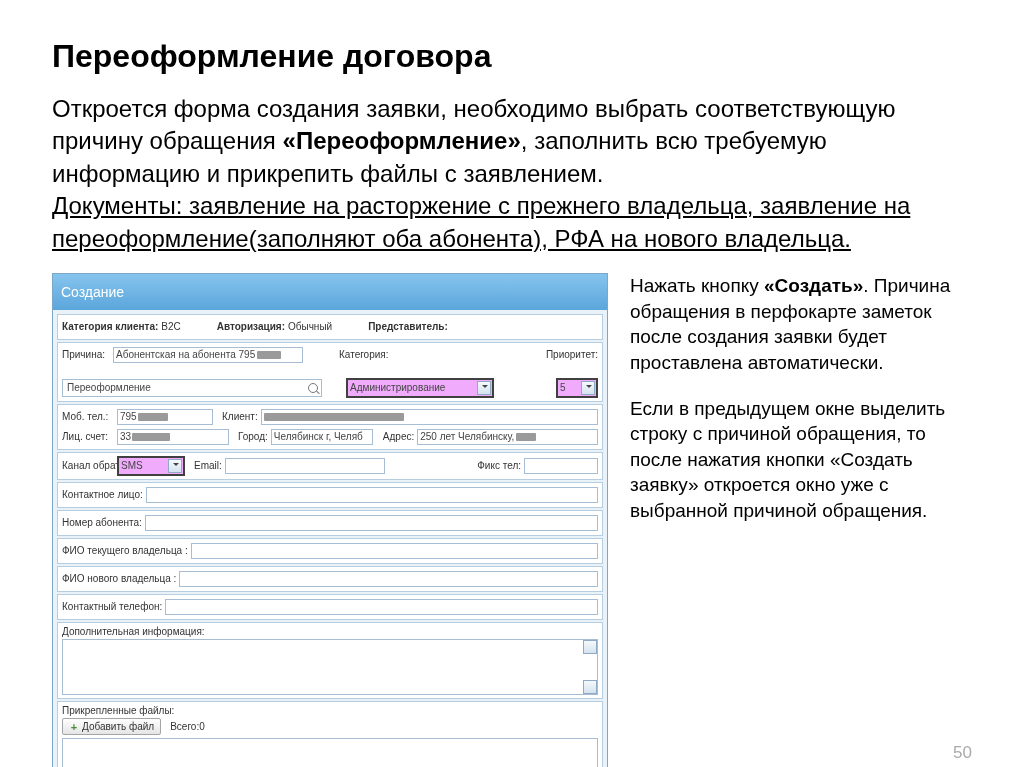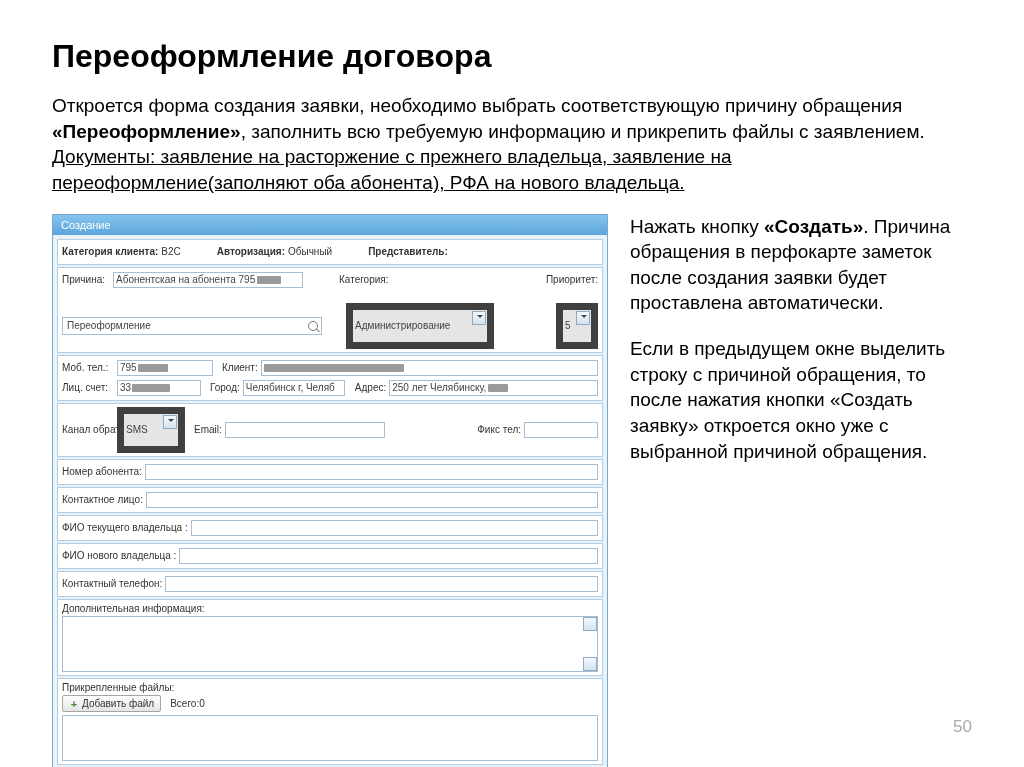--- a/index.html
+++ b/index.html
@@ -1,50 +1,50 @@
 <!DOCTYPE html>
 <html><head>
 <meta charset="utf-8">
 <style>
 *{box-sizing:border-box;margin:0;padding:0}
 body{font-family:Arial,sans-serif;background:#fff;width:1024px;height:767px;overflow:hidden;position:relative}
 .slide{padding:38px 52px 20px 52px}
 .title{font-size:32px;font-weight:bold;color:#000;margin-bottom:18px}
-.intro{font-size:19px;line-height:1.35;color:#000;margin-bottom:18px}
+.intro{font-size:24px;line-height:1.35;color:#000;margin-bottom:18px}
 .intro b{font-weight:bold}
 .underline{text-decoration:underline}
 .content-row{display:flex;gap:22px;align-items:flex-start}
 .mockup{border:1px solid #7ba8c9;background:#fff;width:556px;flex-shrink:0;font-size:10px;color:#444}
-.titlebar{background:linear-gradient(#86c4ee,#5ba6db);color:#fff;padding:4px 8px;font-size:11px}
+.titlebar{background:linear-gradient(#86c4ee,#5ba6db);color:#fff;padding:10px 8px;font-size:14px}
 .panel{background:#e9f2f9;padding:4px}
 .box{background:#fff;border:1px solid #b7cde0;padding:3px 4px;margin-bottom:2px}
 .row{display:flex;align-items:center;gap:3px;min-height:18px}
 .lab{flex-shrink:0;white-space:nowrap;font-size:10px;color:#333}
 .inp{border:1px solid #a6bdd4;background:#fff;height:16px;padding:0 2px;font-size:10px;display:inline-flex;align-items:center;overflow:hidden}
-.sel{border:7px solid #404040;background:#e5e5e5;height:16px;position:relative;display:inline-flex;align-items:center;padding:16px 2px;font-size:10px}
+.sel{border:2px solid #404040;background:#f0abfc;height:16px;position:relative;display:inline-flex;align-items:center;padding:8px 2px;font-size:10px}
 .sel::after{content:"";position:absolute;right:1px;top:1px;width:12px;height:12px;background:linear-gradient(#f5f9fc,#d4e3ef);border:1px solid #8faac5}
 .sel::before{content:"";position:absolute;right:4px;top:5px;border:3px solid transparent;border-top-color:#444;z-index:1}
 .search{border:1px solid #a6bdd4;background:#fff;height:18px;flex:1;position:relative;display:flex;align-items:center;padding:0 4px}
 .mag{position:absolute;right:3px;width:10px;height:10px;border:1px solid #777;border-radius:50%}
 .mag::after{content:"";position:absolute;width:4px;height:1px;background:#777;transform:rotate(45deg);right:-3px;bottom:-1px}
 .blur{background:#9a9a9a;height:8px;display:inline-block;border-radius:1px}
 .textarea{border:1px solid #a6bdd4;background:#fff;height:56px;width:100%;position:relative}
 .scrollbtn{position:absolute;right:0;width:14px;height:14px;background:linear-gradient(#f5f9fc,#d4e3ef);border:1px solid #8faac5}
 .scrollbtn.t{top:0}
 .scrollbtn.b{bottom:0}
 .attach{border:1px solid #a6bdd4;background:#fff;height:46px;width:100%}
 .footer{background:#e9f2f9;padding:4px;display:flex;justify-content:flex-end;gap:4px;border-top:1px solid #b7cde0}
 .btn{border:1px solid #a5a5a5;border-radius:2px;background:linear-gradient(#fefefe,#e5e5e5);padding:2px 6px;font-size:10px;display:inline-flex;align-items:center;gap:3px;color:#333}
 .btn-pink{border:2px solid #e858b8;background:linear-gradient(#fefefe,#ece1ea)}
 .ico-check{width:10px;height:10px;border-radius:50%;background:#3ab54a;display:inline-flex;align-items:center;justify-content:center;color:#fff;font-size:8px;font-weight:bold}
 .ico-x{width:10px;height:10px;border-radius:50%;background:#e83535;display:inline-flex;align-items:center;justify-content:center;color:#fff;font-size:8px;font-weight:bold}
 .ico-plus{width:10px;height:10px;display:inline-flex;align-items:center;justify-content:center;color:#4a8a3a;font-size:11px;font-weight:bold}
 .side-text{font-size:19px;line-height:1.35;color:#000;flex:1}
 .side-text p{margin-bottom:20px}
-.pagenum{position:absolute;bottom:30px;right:52px;color:#aaa;font-size:17px}
+.pagenum{position:absolute;bottom:4px;right:52px;color:#aaa;font-size:17px}
 </style>
 </head>
 <body>
 
 <div class="slide">
   <h1 class="title">Переоформление договора</h1>
 
   <div class="intro">
     <span>Откроется форма создания заявки, необходимо выбрать соответствующую причину обращения </span><b>«Переоформление»</b><span>, заполнить всю требуемую информацию и прикрепить файлы с заявлением.</span><br>
     <span class="underline">Документы: заявление на расторжение с прежнего владельца, заявление на переоформление(заполняют оба абонента), РФА на нового владельца.</span>
@@ -99,21 +99,21 @@
                 <span>795</span>
                 <span class="blur" style="width:30px;margin-left:1px"></span>
               </span>
             <span class="lab" style="margin-left:6px">Клиент:</span>
             <span class="inp" style="flex:1">
                 <span class="blur" style="width:140px"></span>
               </span>
           </div>
           <div class="row">
             <span class="lab" style="width:52px">Лиц. счет:</span>
-            <span class="inp" style="width:84px">
+            <span class="inp" style="width:112px">
                 <span>33</span>
                 <span class="blur" style="width:38px;margin-left:1px"></span>
               </span>
             <span class="lab" style="margin-left:6px">Город:</span>
             <span class="inp" style="width:102px">Челябинск г, Челяб</span>
             <span class="lab" style="margin-left:7px">Адрес:</span>
             <span class="inp" style="flex:1">
                 <span>250 лет Челябинску,</span>
                 <span class="blur" style="width:20px;margin-left:2px"></span>
               </span>
@@ -127,28 +127,28 @@
             <span class="lab" style="margin-left:6px">Email:</span>
             <span class="inp" style="width:160px"></span>
             <span style="flex:1"></span>
             <span class="lab">Фикс тел:</span>
             <span class="inp" style="width:74px"></span>
           </div>
         </div>
 
         <div class="box">
           <div class="row">
+            <span class="lab">Контактное лицо:</span>
+            <span class="inp" style="flex:1"></span>
+          </div>
+        </div>
+
+        <div class="box">
+          <div class="row">
             <span class="lab">Номер абонента:</span>
-            <span class="inp" style="flex:1"></span>
-          </div>
-        </div>
-
-        <div class="box">
-          <div class="row">
-            <span class="lab">Контактное лицо:</span>
             <span class="inp" style="flex:1"></span>
           </div>
         </div>
 
         <div class="box">
           <div class="row">
             <span class="lab">ФИО текущего владельца :</span>
             <span class="inp" style="flex:1"></span>
           </div>
         </div>

